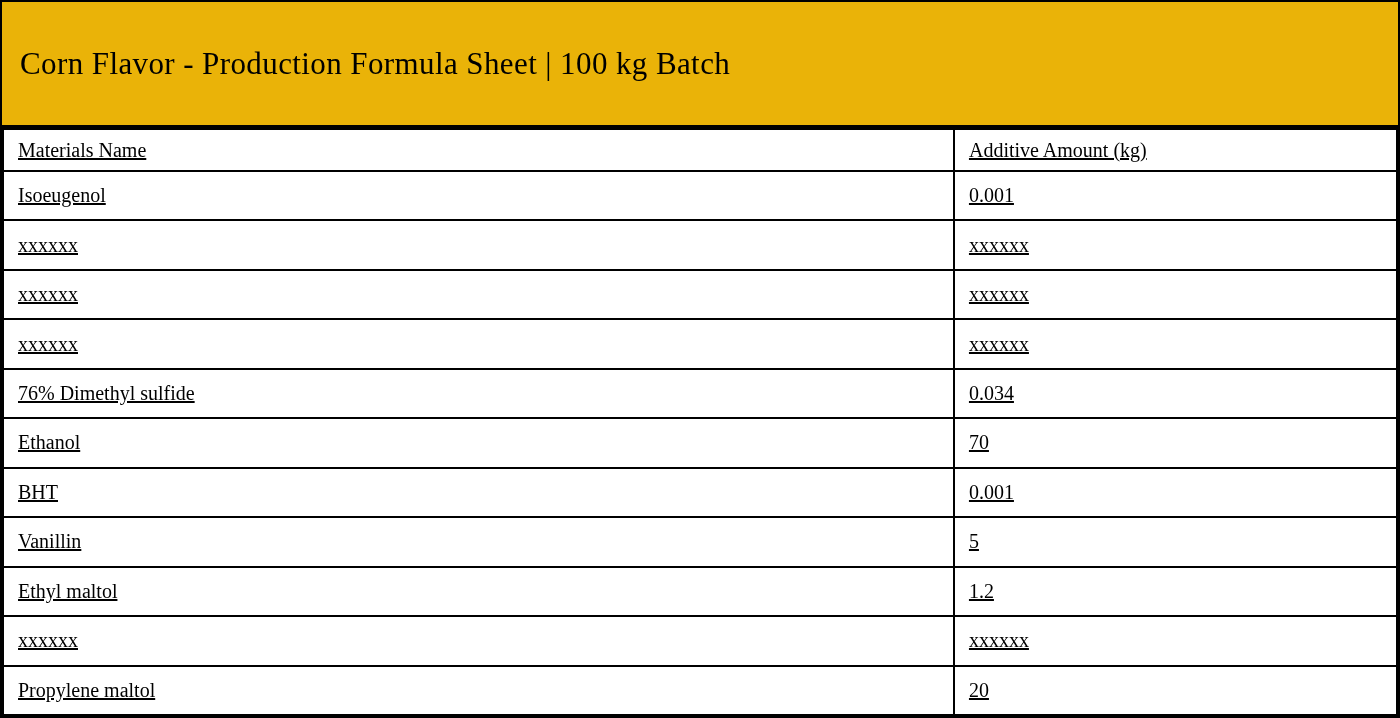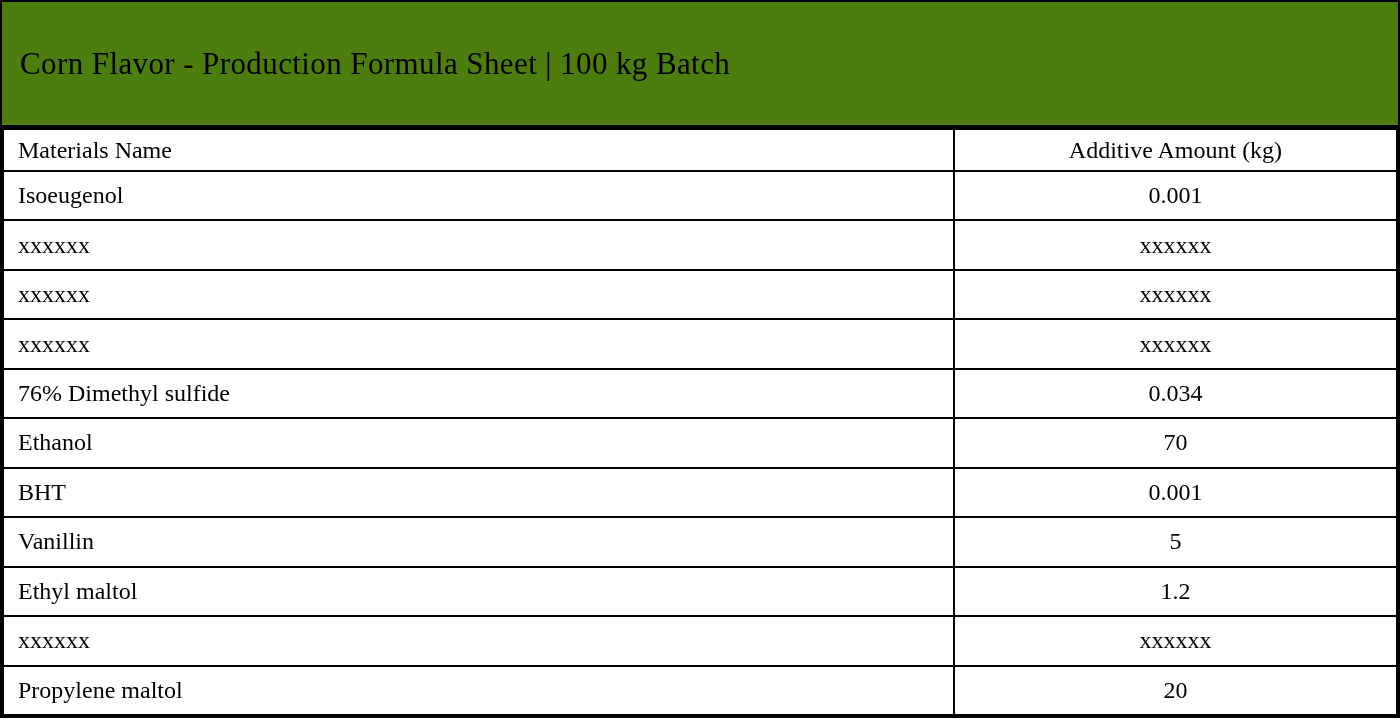--- a/index.html
+++ b/index.html
@@ -13,59 +13,60 @@
     box-sizing: border-box;
     border: 2px solid #000000;
     background: #ffffff;
     color: #000000;
     font-family: "Liberation Serif", "DejaVu Serif", serif;
     overflow: hidden;
   }
   .banner {
     box-sizing: border-box;
     height: 126px;
-    background: #4d7c0f;
+    background: #eab308;
     border-bottom: 3px solid #000000;
     display: flex;
     align-items: center;
     padding: 0 18px;
   }
   .banner h1 {
     margin: 0;
     font-size: 31px;
     font-weight: normal;
     letter-spacing: 0.4px;
     white-space: nowrap;
   }
   table.formula {
     width: 100%;
     height: 588px;
     border-collapse: collapse;
     table-layout: fixed;
-    font-size: 24px;
+    font-size: 20px;
+    text-decoration: underline;
   }
   table.formula th,
   table.formula td {
     border: 2px solid #000000;
     padding: 0 14px;
     font-weight: normal;
     vertical-align: middle;
     white-space: nowrap;
     overflow: hidden;
   }
   table.formula tr {
     height: 42px;
   }
   .col-material {
     width: 69%;
     text-align: left;
   }
   .col-amount {
     width: 31%;
-    text-align: center;
+    text-align: left;
   }
 </style>
 </head>
 <body>
 
 <div class="page">
   <header class="banner">
     <h1>Corn Flavor - Production Formula Sheet | 100 kg Batch</h1>
   </header>
 

